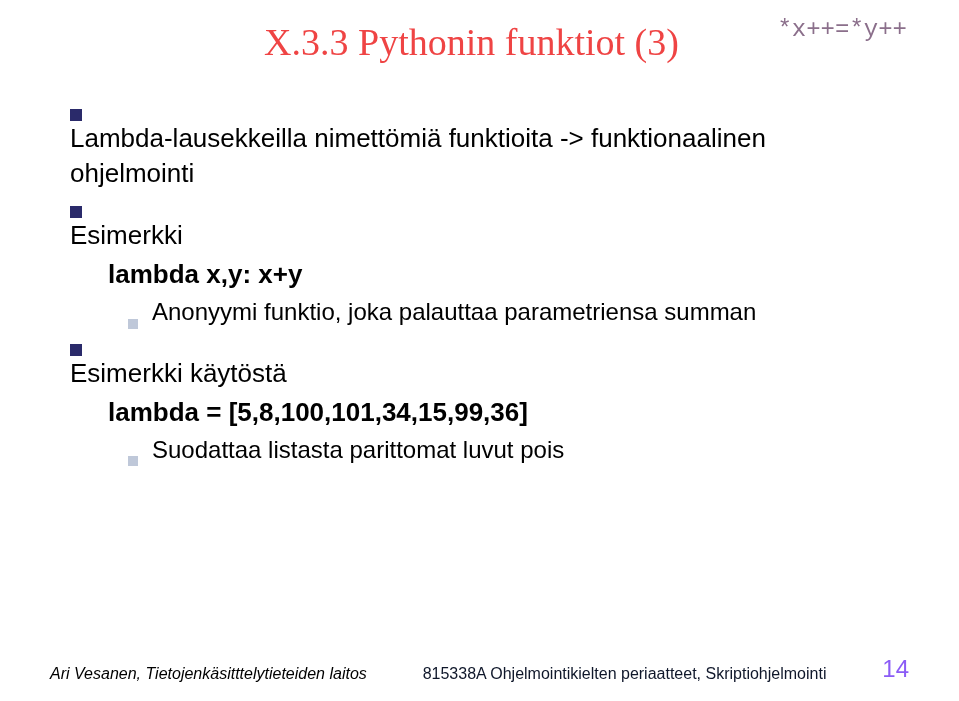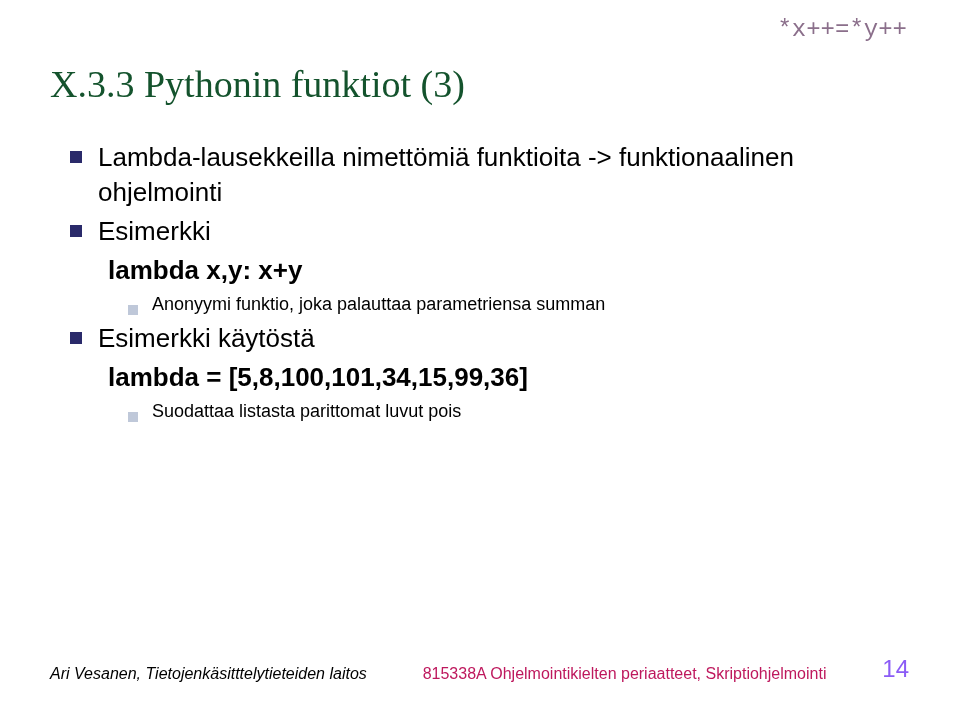--- a/index.html
+++ b/index.html
@@ -22,55 +22,56 @@
     top: 16px;
     right: 52px;
     font-family: "Courier New", monospace;
     font-size: 24px;
     color: #8b6f8b;
   }
   .title {
     font-family: "Times New Roman", serif;
     font-size: 38px;
     font-weight: normal;
-    margin-top: 42px;
     margin-bottom: 34px;
-    color: #14532d;
+    color: #ef4444;
+    text-align: center;
   }
   .content {
     font-size: 26px;
     line-height: 1.35;
     padding-left: 20px;
   }
   .li1 {
     display: flex;
     align-items: flex-start;
     margin-bottom: 4px;
+    flex-direction: column;
   }
   .li1 .bullet {
     width: 12px;
     height: 12px;
     background: #2a2a6a;
     flex: none;
     margin-top: 11px;
     margin-right: 16px;
   }
   .li1 .txt { flex: 1; }
   .sub1 { padding-left: 38px; margin-bottom: 4px; }
   .mono {
     font-family: Liberation Sans, sans-serif;
     font-weight: bold;
     font-size: 26px;
   }
   .li2 {
     display: flex;
-    align-items: center;
+    align-items: flex-end;
     padding-left: 58px;
     margin-bottom: 4px;
-    font-size: 18px;
+    font-size: 24px;
   }
   .li2 .bullet2 {
     width: 10px;
     height: 10px;
     background: #bfc8d9;
     flex: none;
     margin-top: 11px;
     margin-right: 14px;
   }
   .footer {
@@ -84,21 +85,21 @@
     justify-content: space-between;
     font-family: "Tahoma", "Verdana", sans-serif;
   }
   .foot-left {
     font-style: italic;
     font-size: 16px;
     color: #000;
   }
   .foot-center {
     font-size: 16px;
-    color: #be185d;
+    color: #0f172a;
     flex: 1;
     text-align: center;
   }
   .foot-right {
     font-size: 24px;
     font-weight: normal;
     color: #8b5cf6;
   }
 </style>
 </head>

